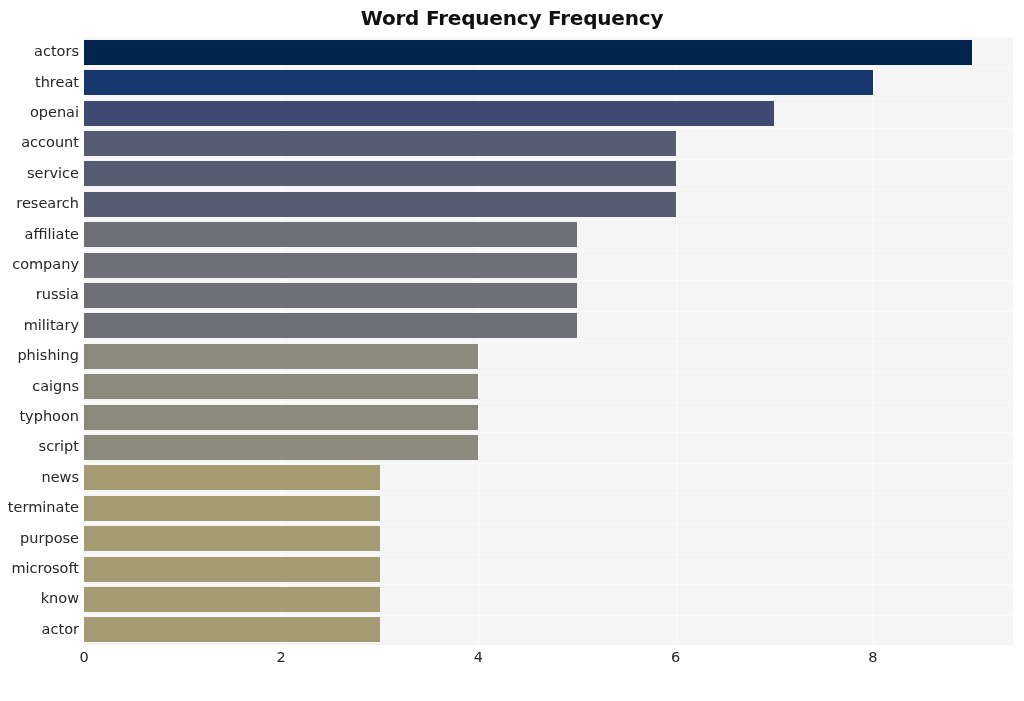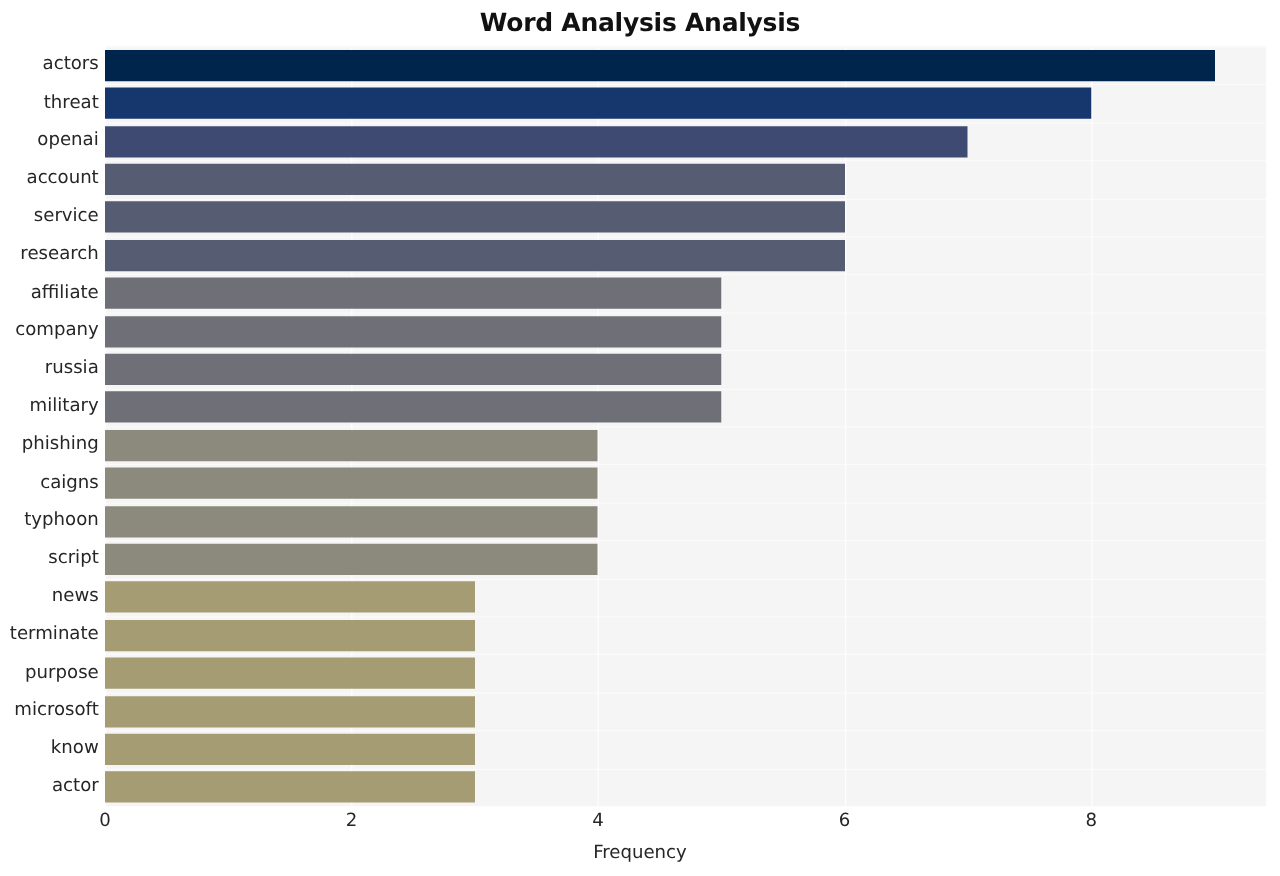--- a/index.html
+++ b/index.html
@@ -102,21 +102,21 @@
     text-align: center;
     font-size: 14.5px;
     color: #262626;
   }
 </style>
 </head>
 <body>
 
 <div id="figure">
 
-  <div id="chart-title">Word Analysis Analysis</div>
+  <div id="chart-title">Word Frequency Frequency</div>
 
   <div id="plot-area">
     <div id="vgrid-container">
         <div class="vgrid" style="left: 0px;"></div>
         <div class="vgrid" style="left: 197.24px;"></div>
         <div class="vgrid" style="left: 394.48px;"></div>
         <div class="vgrid" style="left: 591.72px;"></div>
         <div class="vgrid" style="left: 788.96px;"></div>
       </div>
     <div id="hgrid-container">
@@ -188,15 +188,14 @@
       <div class="ylabel" style="top: 620.8px;">actor</div>
     </div>
   <div id="xticks-container">
       <div class="xtick" style="left: 84px;">0</div>
       <div class="xtick" style="left: 281.24px;">2</div>
       <div class="xtick" style="left: 478.48px;">4</div>
       <div class="xtick" style="left: 675.72px;">6</div>
       <div class="xtick" style="left: 872.96px;">8</div>
     </div>
 
-  <div id="xaxis-label">Frequency</div>
 
 </div>
 
 </body></html>

